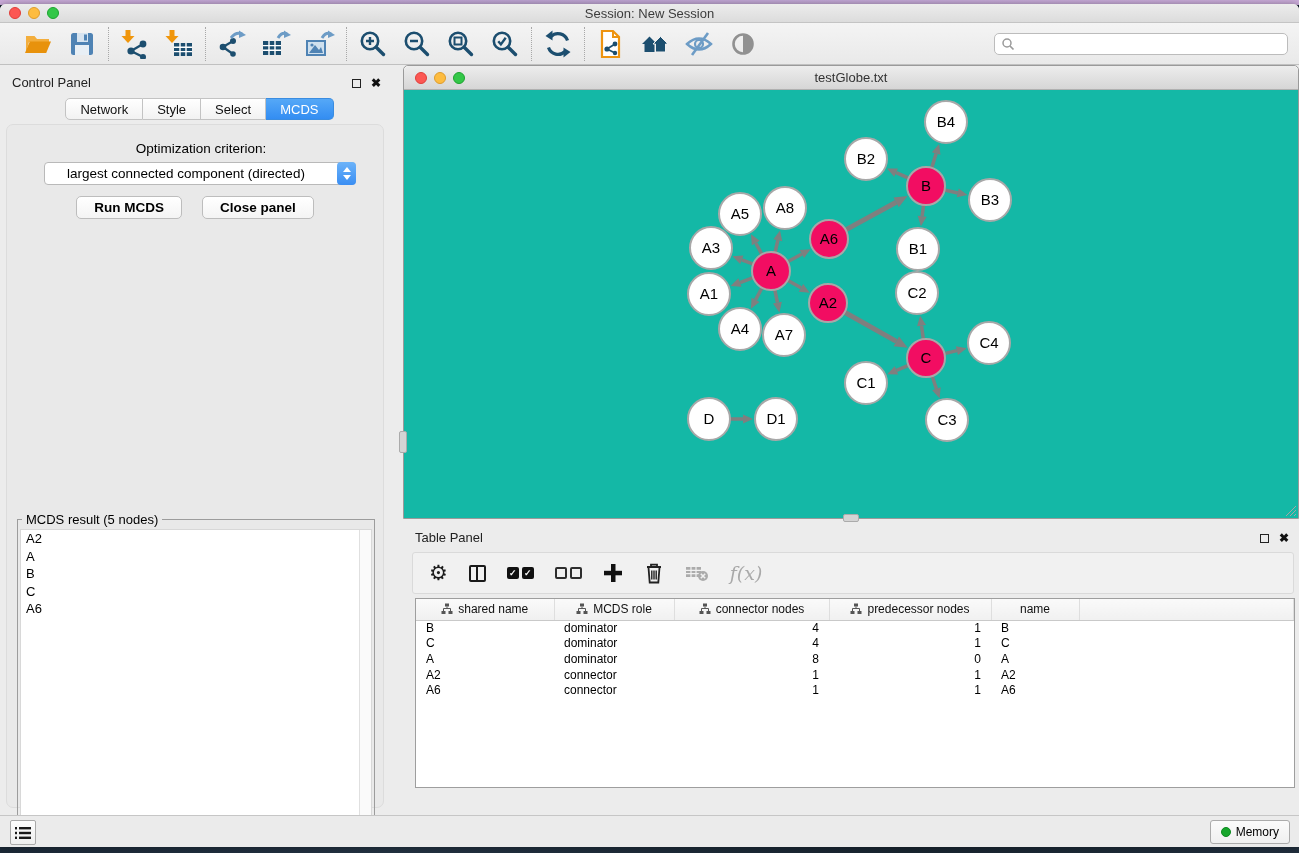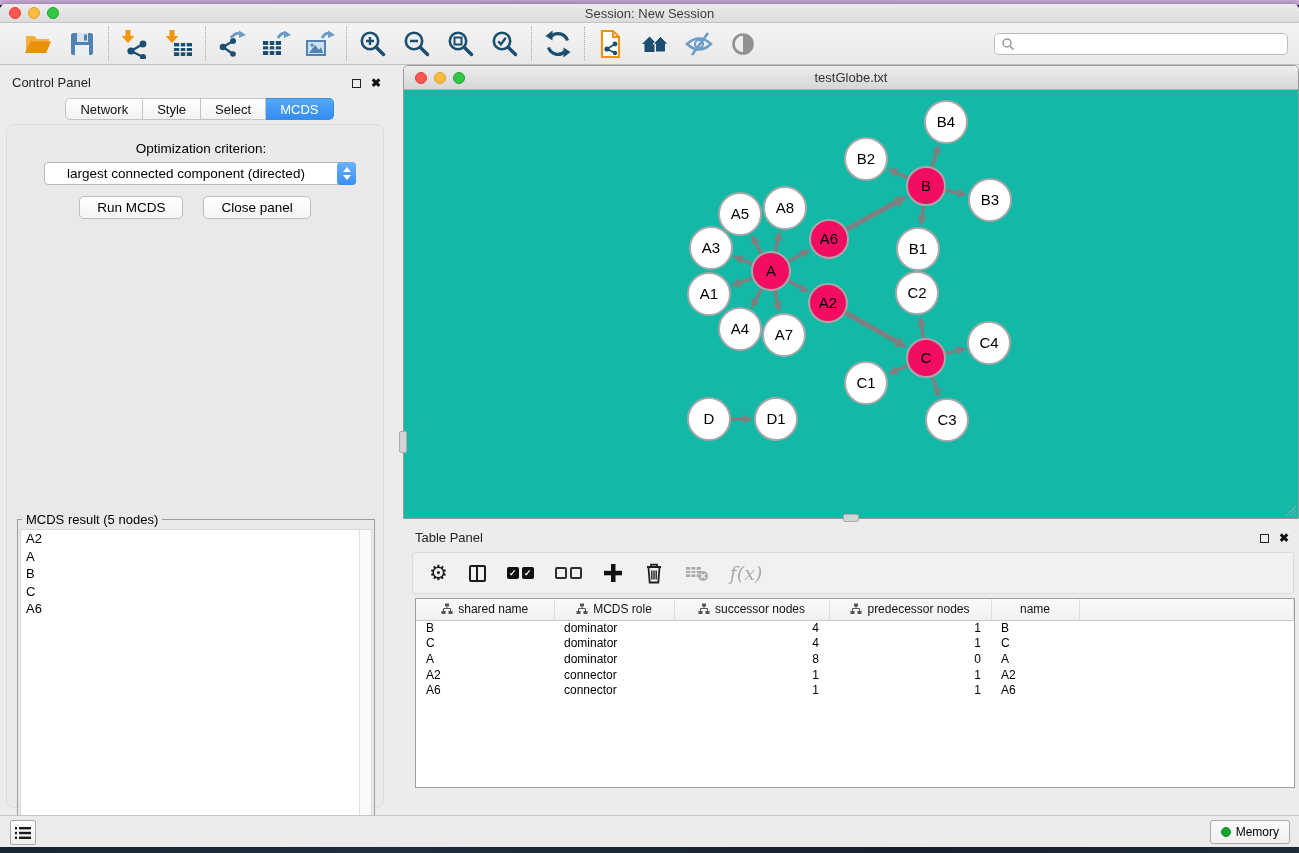--- a/index.html
+++ b/index.html
@@ -64,21 +64,21 @@
   .opt-label { position:absolute; top:16px; left:12px; right:0; text-align:center; font-size:13.5px; color:#000; }
   .dropdown { position:absolute; top:37px; left:37px; width:312px; height:23px; background:#fff;
     border:1px solid #b9b9b9; border-radius:4px; display:flex; align-items:center; }
   .dropdown .dd-text { flex:1; padding-left:22px; font-size:13.5px; color:#000;
     white-space:nowrap; overflow:hidden; }
   .dd-stepper { width:19px; height:23px; margin:-1px -1px -1px 0; border-radius:4px;
     background:linear-gradient(#6cb3f9,#3a8ef3); display:flex; flex-direction:column;
     align-items:center; justify-content:center; gap:3px; }
   .dd-stepper .tri-up { width:0; height:0; border-left:4px solid transparent; border-right:4px solid transparent; border-bottom:5px solid #fff; }
   .dd-stepper .tri-down { width:0; height:0; border-left:4px solid transparent; border-right:4px solid transparent; border-top:5px solid #fff; }
-  .cp-buttons { position:absolute; top:71px; left:0; right:0; display:flex; justify-content:center; gap:20px; }
+  .cp-buttons { position:absolute; top:71px; left:0; right:0; display:flex; justify-content:center; gap:20px;font-weight:bold; }
   .mac-btn { height:23px; background:linear-gradient(#ffffff,#f4f4f4); border:1px solid #bdbdbd;
     border-radius:5px; padding:0 17px; font-size:13.5px; color:#000;
     display:flex; align-items:center; }
   .result-box { position:absolute; left:10px; top:394px; width:358px; height:340px;
     border:1px solid #9c9c9c; }
   .result-legend { position:absolute; top:-8px; left:4px; background:#e9e9e9; padding:0 4px;
     font-size:13px; color:#000; }
   .result-list { position:absolute; left:2px; top:9px; right:2px; bottom:2px; background:#fff;
     border:1px solid #d8d8d8; overflow:hidden; }
   .result-scroll { position:absolute; right:0; top:0; bottom:0; width:12px; background:#fafafa; border-left:1px solid #e0e0e0; }
@@ -545,21 +545,21 @@
                 </span>
               </th>
               <th>
                 <span class="th-inner">
                   <svg width="12" height="12" viewBox="0 0 12 12">
                     <rect x="4" y="0.5" width="4" height="3" fill="#555"></rect>
                     <rect x="0.5" y="8" width="4" height="3" fill="#555"></rect>
                     <rect x="7.5" y="8" width="4" height="3" fill="#555"></rect>
                     <path d="M6 3.5 v2 M2.5 8 v-2.5 h7 v2.5" fill="none" stroke="#555" stroke-width="1"></path>
                   </svg>
-                  <span>successor nodes</span>
+                  <span>connector nodes</span>
                 </span>
               </th>
               <th>
                 <span class="th-inner">
                   <svg width="12" height="12" viewBox="0 0 12 12">
                     <rect x="4" y="0.5" width="4" height="3" fill="#555"></rect>
                     <rect x="0.5" y="8" width="4" height="3" fill="#555"></rect>
                     <rect x="7.5" y="8" width="4" height="3" fill="#555"></rect>
                     <path d="M6 3.5 v2 M2.5 8 v-2.5 h7 v2.5" fill="none" stroke="#555" stroke-width="1"></path>
                   </svg>

